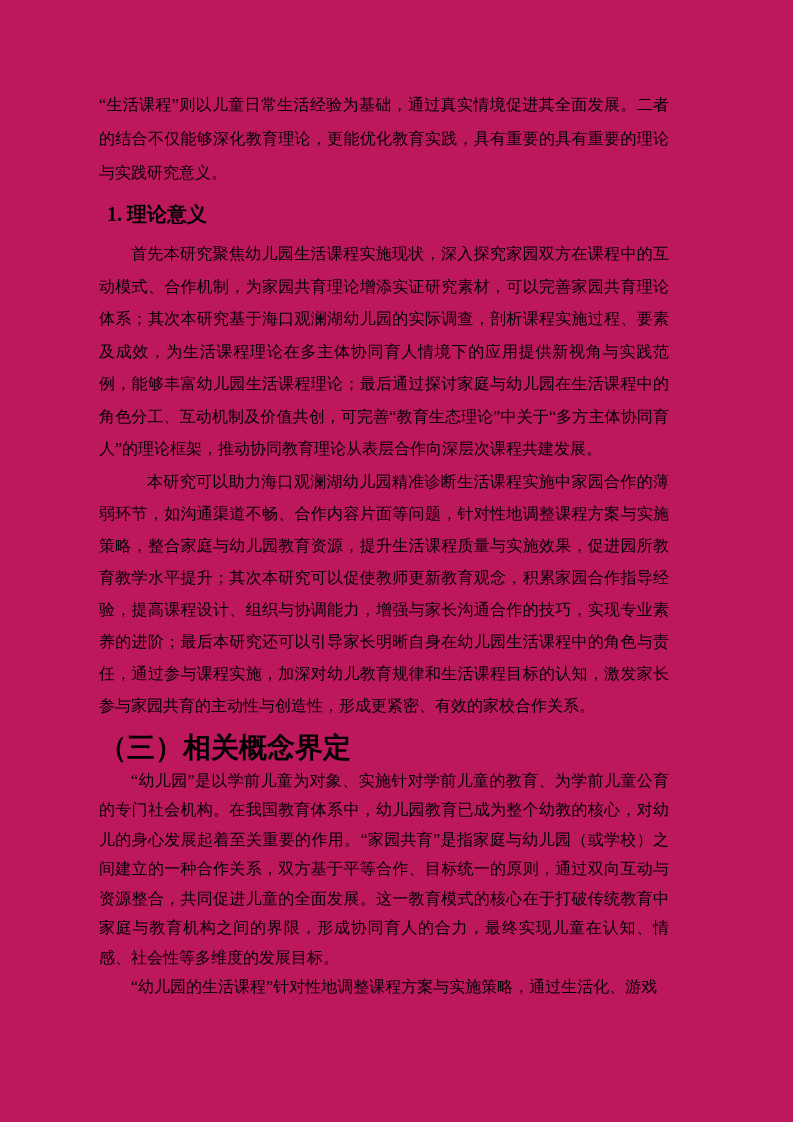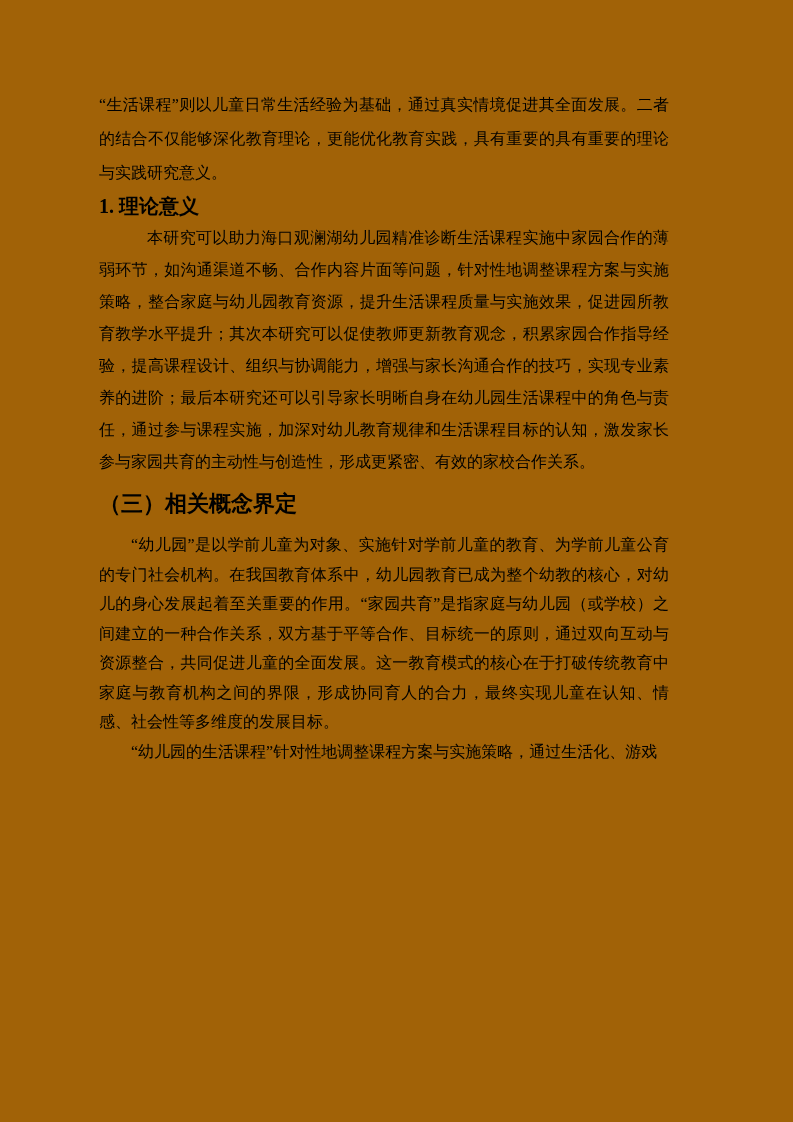--- a/index.html
+++ b/index.html
@@ -4,21 +4,21 @@
 <style>
   html, body {
     margin: 0;
     padding: 0;
     background: #ffffff;
   }
   .page {
     position: relative;
     width: 793px;
     height: 1122px;
-    background: #a16207;
+    background: #be185d;
     color: #000000;
     box-sizing: border-box;
     padding: 88px 124px 0 99px;
     font-family: "Liberation Serif", "DejaVu Serif", serif;
     overflow: hidden;
   }
   p.body {
     margin: 0;
     font-size: 16px;
     text-align: justify;
@@ -26,45 +26,46 @@
     word-break: break-all;
     line-break: strict;
   }
   .lh-intro { line-height: 34px; }
   .lh-s1    { line-height: 32.5px; }
   .lh-s2    { line-height: 32px; }
   .lh-s3    { line-height: 29.5px; }
   .indent2  { text-indent: 2em; }
   .indent3  { text-indent: 3em; }
   h3.sub-heading {
-    margin: 0;
+    margin: 8px;
     font-size: 20px;
     font-weight: bold;
     line-height: 32px;
     font-family: "Liberation Serif", "DejaVu Serif", serif;
   }
   h2.section-heading {
-    margin: 8px 0 8px 0;
-    font-size: 22px;
+    margin: 8px 0 0 0;
+    font-size: 28px;
     font-weight: bold;
     line-height: 36px;
     font-family: "Liberation Serif", "DejaVu Serif", serif;
   }
   .mt12 { margin-top: 12px; }
   .mt0  { margin-top: 0; }
 </style>
 </head>
 <body>
 
 <div class="page">
 
   <p class="body lh-intro">“生活课程”则以儿童日常生活经验为基础，通过真实情境促进其全面发展。二者的结合不仅能够深化教育理论，更能优化教育实践，具有重要的具有重要的理论与实践研究意义。</p>
 
   <h3 class="sub-heading mt12">1. 理论意义</h3>
 
+  <p class="body lh-s1 indent2">首先本研究聚焦幼儿园生活课程实施现状，深入探究家园双方在课程中的互动模式、合作机制，为家园共育理论增添实证研究素材，可以完善家园共育理论体系；其次本研究基于海口观澜湖幼儿园的实际调查，剖析课程实施过程、要素及成效，为生活课程理论在多主体协同育人情境下的应用提供新视角与实践范例，能够丰富幼儿园生活课程理论；最后通过探讨家庭与幼儿园在生活课程中的角色分工、互动机制及价值共创，可完善“教育生态理论”中关于“多方主体协同育人”的理论框架，推动协同教育理论从表层合作向深层次课程共建发展。</p>
 
 
   <p class="body lh-s2 indent3">本研究可以助力海口观澜湖幼儿园精准诊断生活课程实施中家园合作的薄弱环节，如沟通渠道不畅、合作内容片面等问题，针对性地调整课程方案与实施策略，整合家庭与幼儿园教育资源，提升生活课程质量与实施效果，促进园所教育教学水平提升；其次本研究可以促使教师更新教育观念，积累家园合作指导经验，提高课程设计、组织与协调能力，增强与家长沟通合作的技巧，实现专业素养的进阶；最后本研究还可以引导家长明晰自身在幼儿园生活课程中的角色与责任，通过参与课程实施，加深对幼儿教育规律和生活课程目标的认知，激发家长参与家园共育的主动性与创造性，形成更紧密、有效的家校合作关系。</p>
 
   <h2 class="section-heading">（三）相关概念界定</h2>
 
   <p class="body lh-s3 indent2">“幼儿园”是以学前儿童为对象、实施针对学前儿童的教育、为学前儿童公育的专门社会机构。在我国教育体系中，幼儿园教育已成为整个幼教的核心，对幼儿的身心发展起着至关重要的作用。“家园共育”是指家庭与幼儿园（或学校）之间建立的一种合作关系，双方基于平等合作、目标统一的原则，通过双向互动与资源整合，共同促进儿童的全面发展。这一教育模式的核心在于打破传统教育中家庭与教育机构之间的界限，形成协同育人的合力，最终实现儿童在认知、情感、社会性等多维度的发展目标。</p>
 
   <p class="body lh-s3 indent2">“幼儿园的生活课程”针对性地调整课程方案与实施策略，通过生活化、游戏</p>
 

